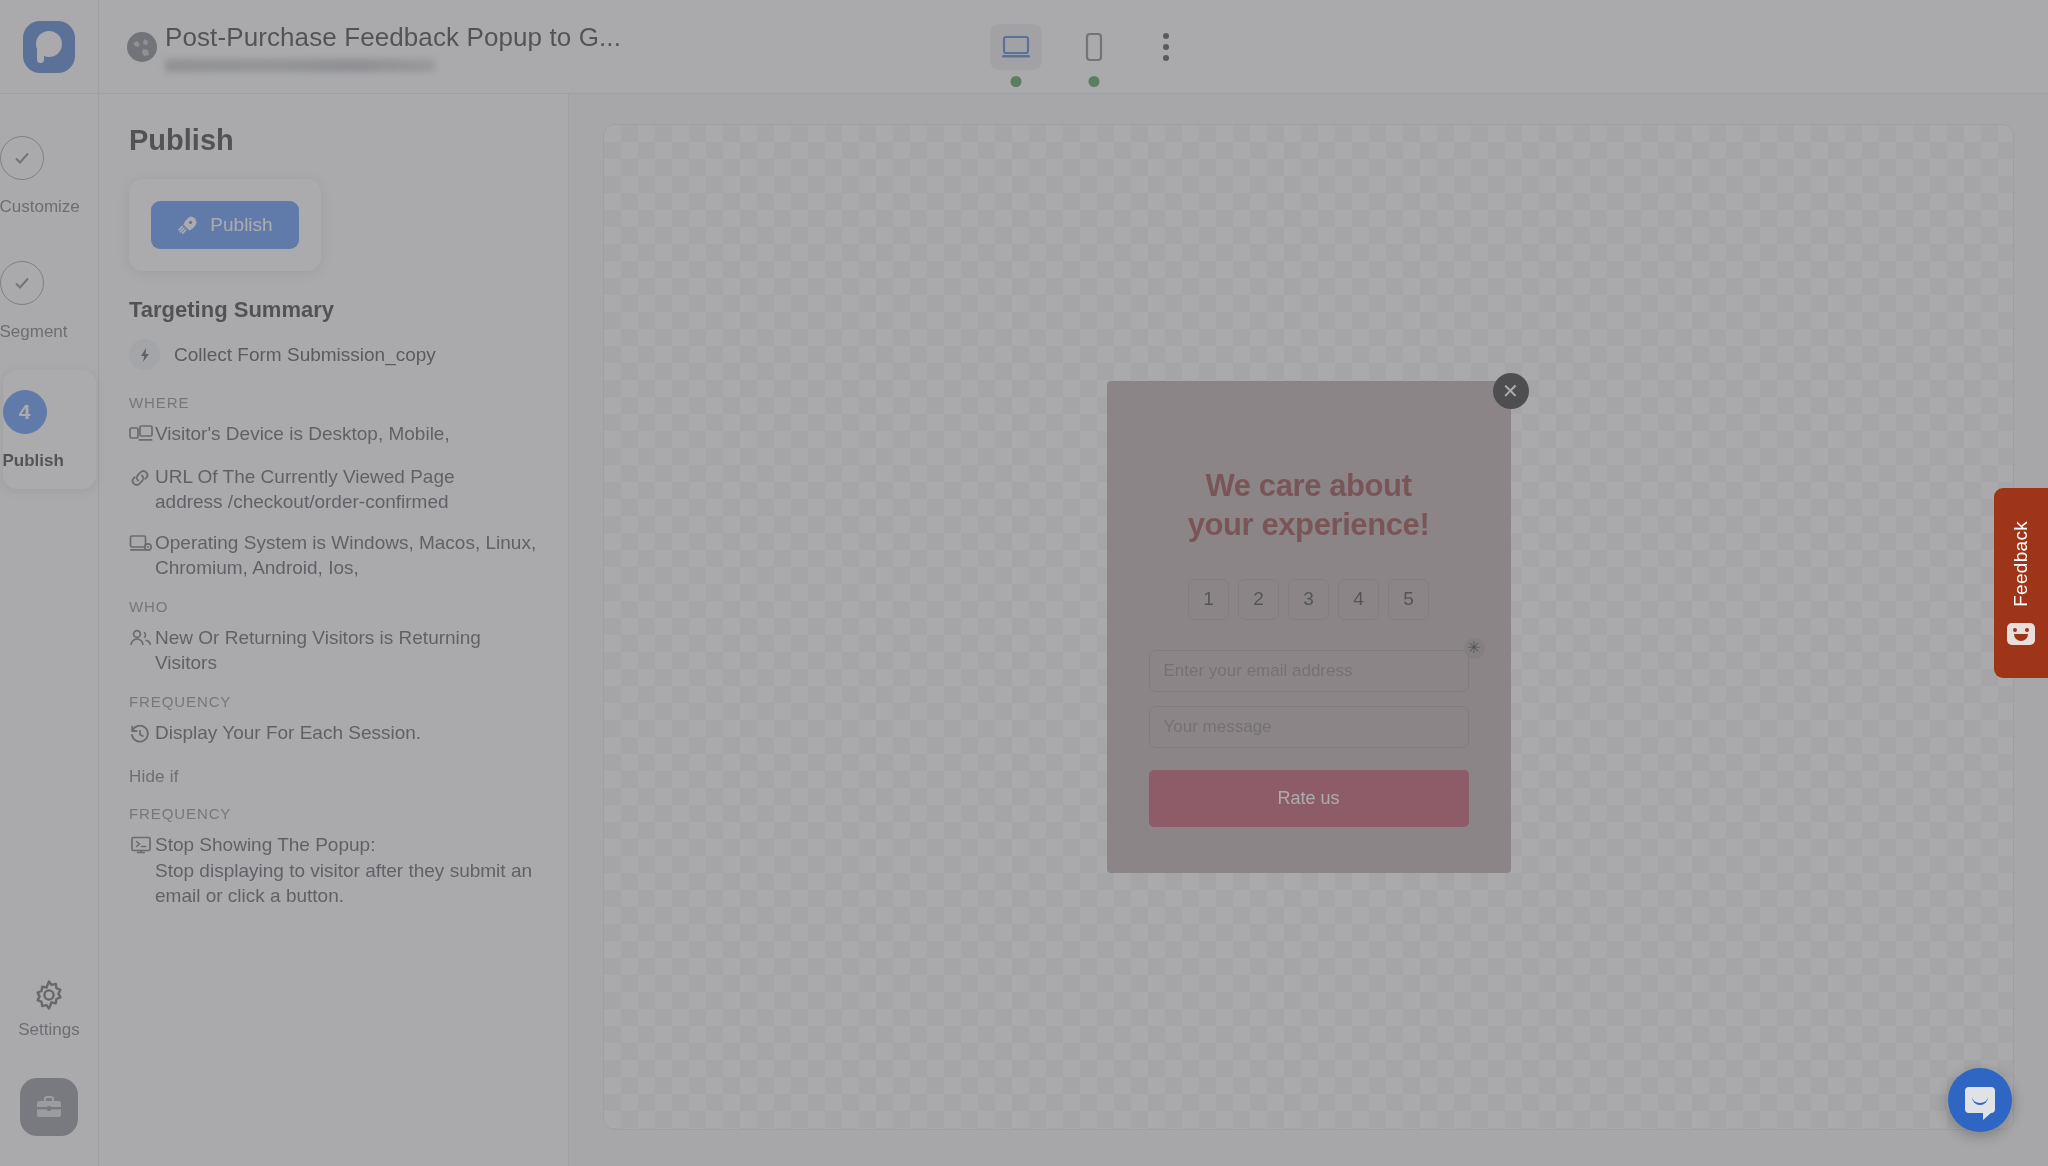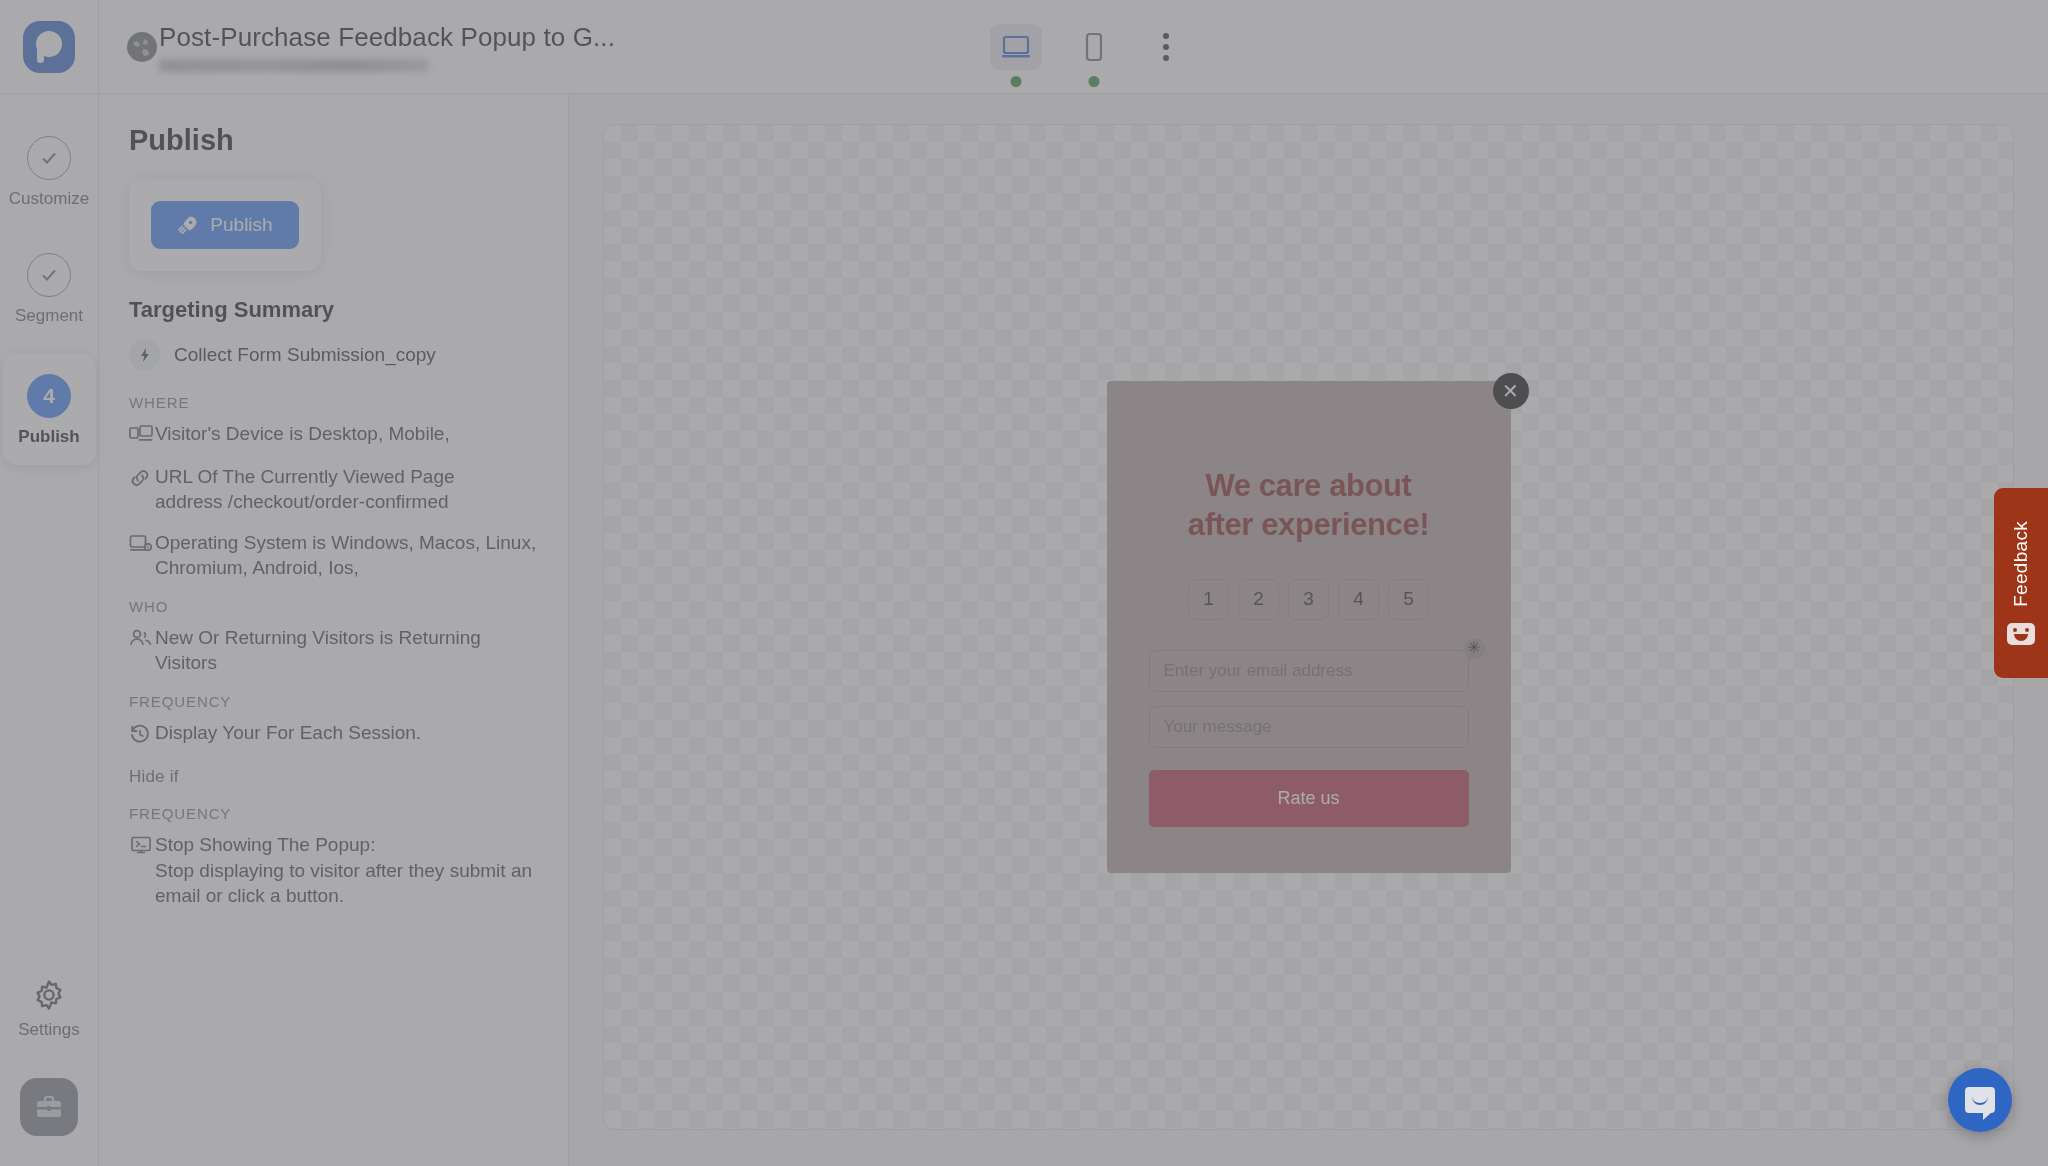--- a/index.html
+++ b/index.html
@@ -57,21 +57,21 @@
     position: absolute;
     left: 14px; top: 22px;
     width: 7px; height: 20px;
     border-radius: 4px;
     background: #fbfbfc;
   }
   .title-cell {
     flex: 1;
     display: flex; align-items: center;
     padding-left: 28px;
-    gap: 2px;
+    gap: 8px;
   }
   .globe {
     width: 30px; height: 30px;
     border-radius: 50%;
     background: #6b6f76;
     position: relative;
     flex: 0 0 30px;
   }
   .globe::before {
     content: "";
@@ -136,22 +136,22 @@
     width: 99px;
     border-right: 1px solid #e3e3e6;
     background: #fbfbfc;
     display: flex; flex-direction: column;
     align-items: center;
     padding-top: 26px;
     position: relative;
   }
   .step {
     width: 99px;
-    display: flex; flex-direction: column; align-items: center;
-    gap: 9px;
+    display: flex; flex-direction: column; align-items: flex-start;
+    gap: 17px;
     padding: 16px 0;
     margin-bottom: 12px;
   }
   .step-circle {
     width: 44px; height: 44px;
     border-radius: 50%;
     border: 1.6px solid #8b8f96;
     display: flex; align-items: center; justify-content: center;
   }
   .step-label { font-size: 17px; color: #5c6067; }
@@ -631,21 +631,21 @@
     </div>
 
     <div class="canvas-wrap">
       <div class="canvas">
 
         <div class="popup">
           <div class="popup-close">✕</div>
 
           <div class="popup-title">
             <span>We care about</span><br>
-            <span>after experience!</span>
+            <span>your experience!</span>
           </div>
 
           <div class="rating-row">
             <button class="rating-btn">1</button>
             <button class="rating-btn">2</button>
             <button class="rating-btn">3</button>
             <button class="rating-btn">4</button>
             <button class="rating-btn">5</button>
           </div>
 

